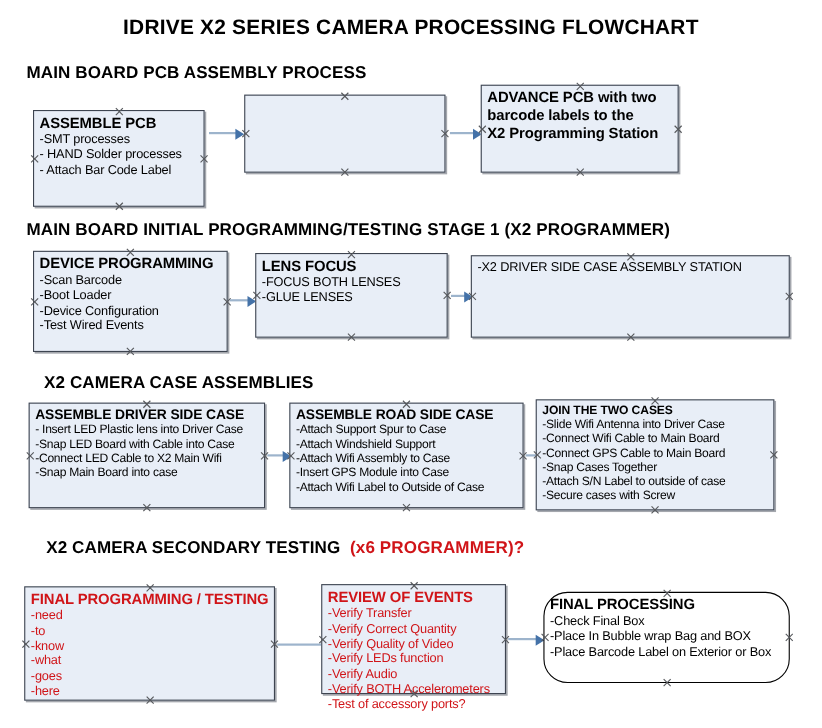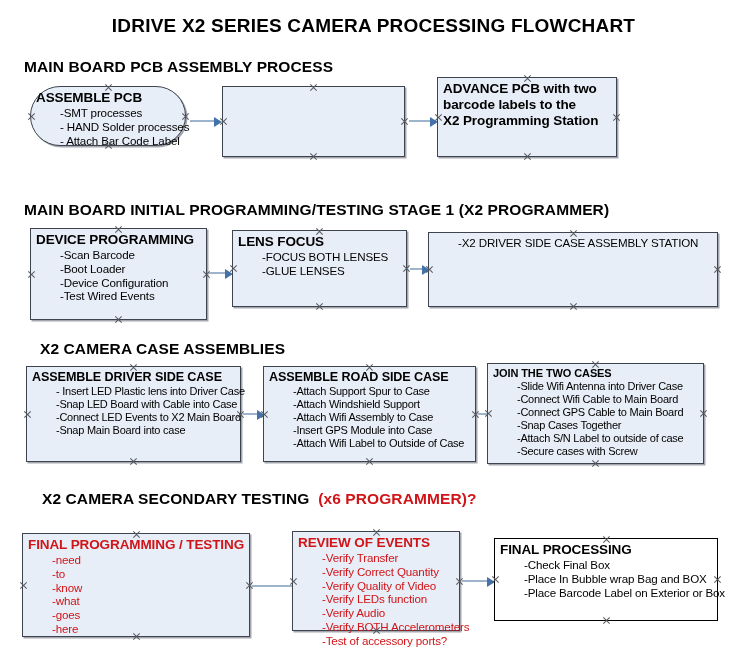--- a/index.html
+++ b/index.html
@@ -59,21 +59,20 @@
     font-weight: bold;
     color: #000000;
     white-space: nowrap;
     letter-spacing: -0.1px;
   }
   .bx-line {
     font-size: 11.6px;
     color: #000000;
     white-space: nowrap;
     letter-spacing: -0.15px;
-    margin-left: 24px;
   }
   .red .bx-title { color: #d01418; }
   .red .bx-line { color: #d01418; }
 
   .tight .bx-line { font-size: 11px; letter-spacing: -0.25px; }
 
   
   .handle {
     position: absolute;
     width: 9px; height: 9px;
@@ -114,21 +113,21 @@
 <body>
 
 <div id="canvas">
 
   <div class="title">IDRIVE X2  SERIES CAMERA PROCESSING FLOWCHART</div>
 
   <div class="section-head" style="left:24px; top:58px;">
     <span>MAIN BOARD PCB ASSEMBLY PROCESS</span>
   </div>
 
-  <div class="box" style="left:30px; top:86px; width:156px; height:60px;border-radius:30px;">
+  <div class="box" style="left:30px; top:100px; width:156px; height:88px;">
     <div class="box-inner">
       <div class="bx-title">ASSEMBLE PCB</div>
       <div class="bx-line">-SMT processes</div>
       <div class="bx-line">- HAND Solder processes</div>
       <div class="bx-line">- Attach Bar Code Label</div>
     </div>
     <span class="handle" style="left:50%; top:0;"></span>
     <span class="handle" style="left:50%; top:100%;"></span>
     <span class="handle" style="left:0; top:50%;"></span>
     <span class="handle" style="left:100%; top:50%;"></span>
@@ -207,21 +206,21 @@
 
   <div class="section-head" style="left:40px; top:340px;text-align:right;">
     <span>X2 CAMERA CASE ASSEMBLIES</span>
   </div>
 
   <div class="box tight" style="left:26px; top:366px; width:215px; height:96px;">
     <div class="box-inner">
       <div class="bx-title" style="font-size:12.6px;">ASSEMBLE DRIVER SIDE CASE</div>
       <div class="bx-line">- Insert LED Plastic lens into Driver Case</div>
       <div class="bx-line">-Snap LED Board with Cable into Case</div>
-      <div class="bx-line">-Connect LED Events to X2 Main Board</div>
+      <div class="bx-line">-Connect LED Cable to X2 Main Wifi</div>
       <div class="bx-line">-Snap Main Board into case</div>
     </div>
     <span class="handle" style="left:50%; top:0;"></span>
     <span class="handle" style="left:50%; top:100%;"></span>
     <span class="handle" style="left:0; top:50%;"></span>
     <span class="handle" style="left:100%; top:50%;"></span>
   </div>
 
   <div class="arrow-line" style="left:243px; top:413px; width:16px;"></div>
   <div class="arrow-head" style="left:257px; top:414px;"></div>
@@ -295,21 +294,21 @@
     </div>
     <span class="handle" style="left:50%; top:0;"></span>
     <span class="handle" style="left:50%; top:100%;"></span>
     <span class="handle" style="left:0; top:50%;"></span>
     <span class="handle" style="left:100%; top:50%;"></span>
   </div>
 
   <div class="arrow-line" style="left:462px; top:580px; width:28px;"></div>
   <div class="arrow-head" style="left:487px; top:581px;"></div>
 
-  <div class="box plain" style="left:494px; top:538px; width:224px; height:83px;">
+  <div class="box plain" style="left:494px; top:538px; width:224px; height:83px;border-radius:22px;">
     <div class="box-inner">
       <div class="bx-title">FINAL PROCESSING</div>
       <div class="bx-line"> -Check Final Box</div>
       <div class="bx-line">-Place In Bubble wrap Bag and BOX</div>
       <div class="bx-line">-Place Barcode Label on Exterior or Box</div>
     </div>
     <span class="handle" style="left:50%; top:0;"></span>
     <span class="handle" style="left:50%; top:100%;"></span>
     <span class="handle" style="left:0; top:50%;"></span>
     <span class="handle" style="left:100%; top:50%;"></span>

